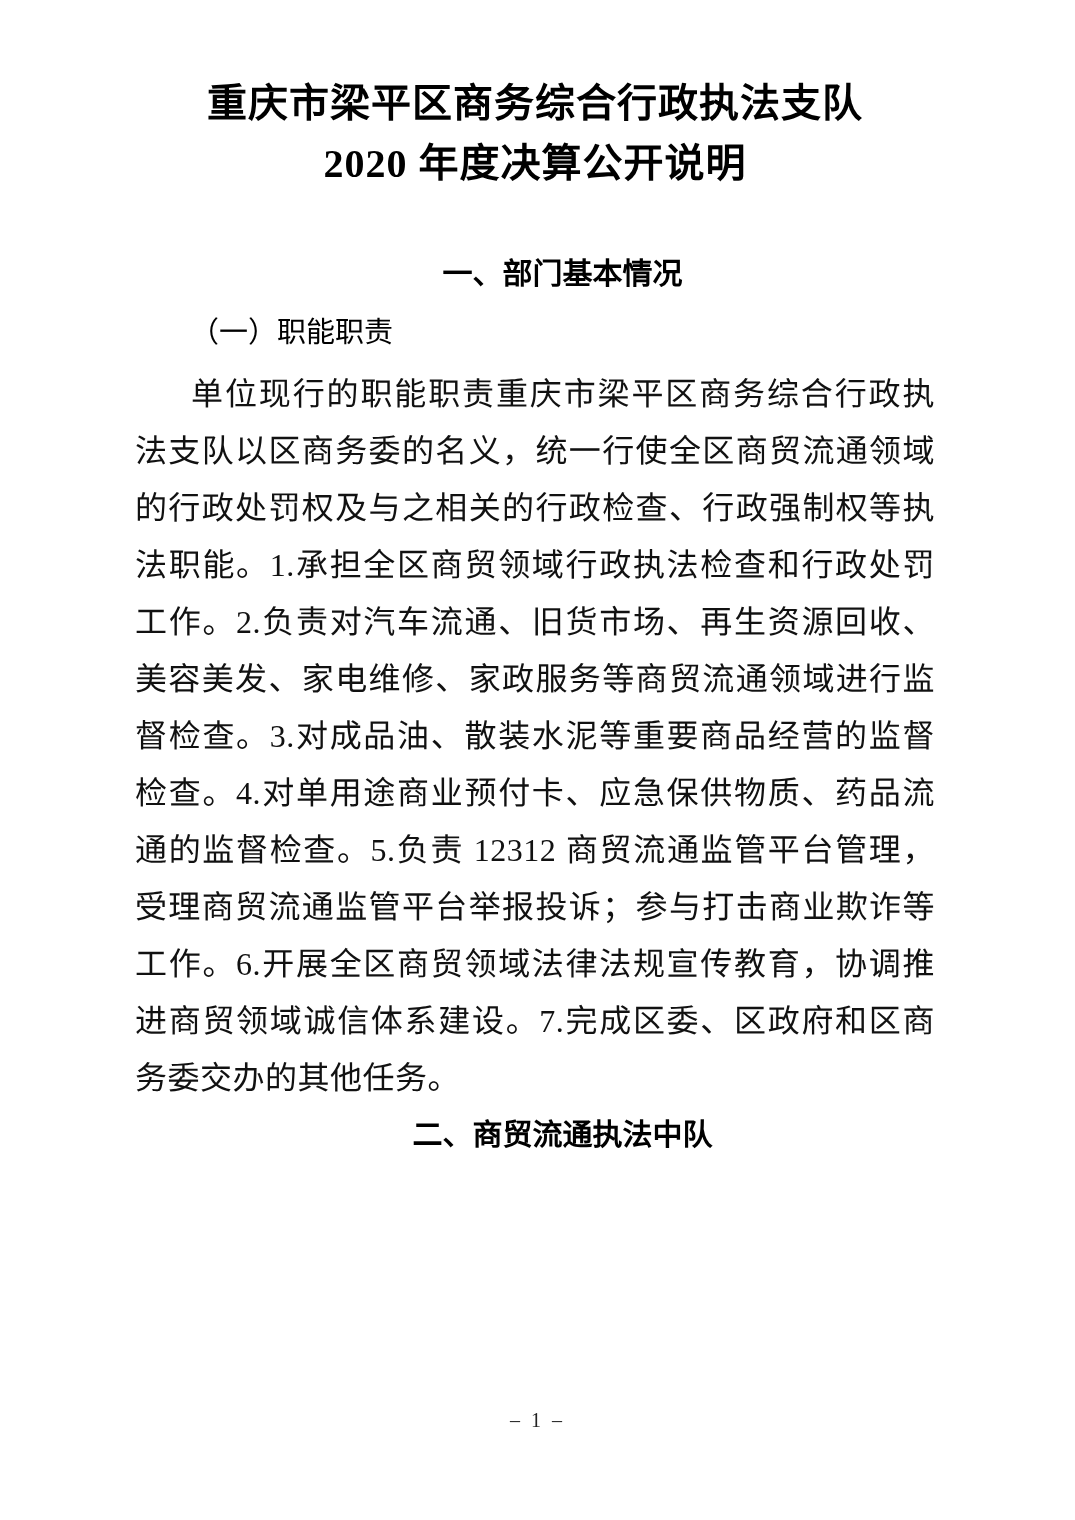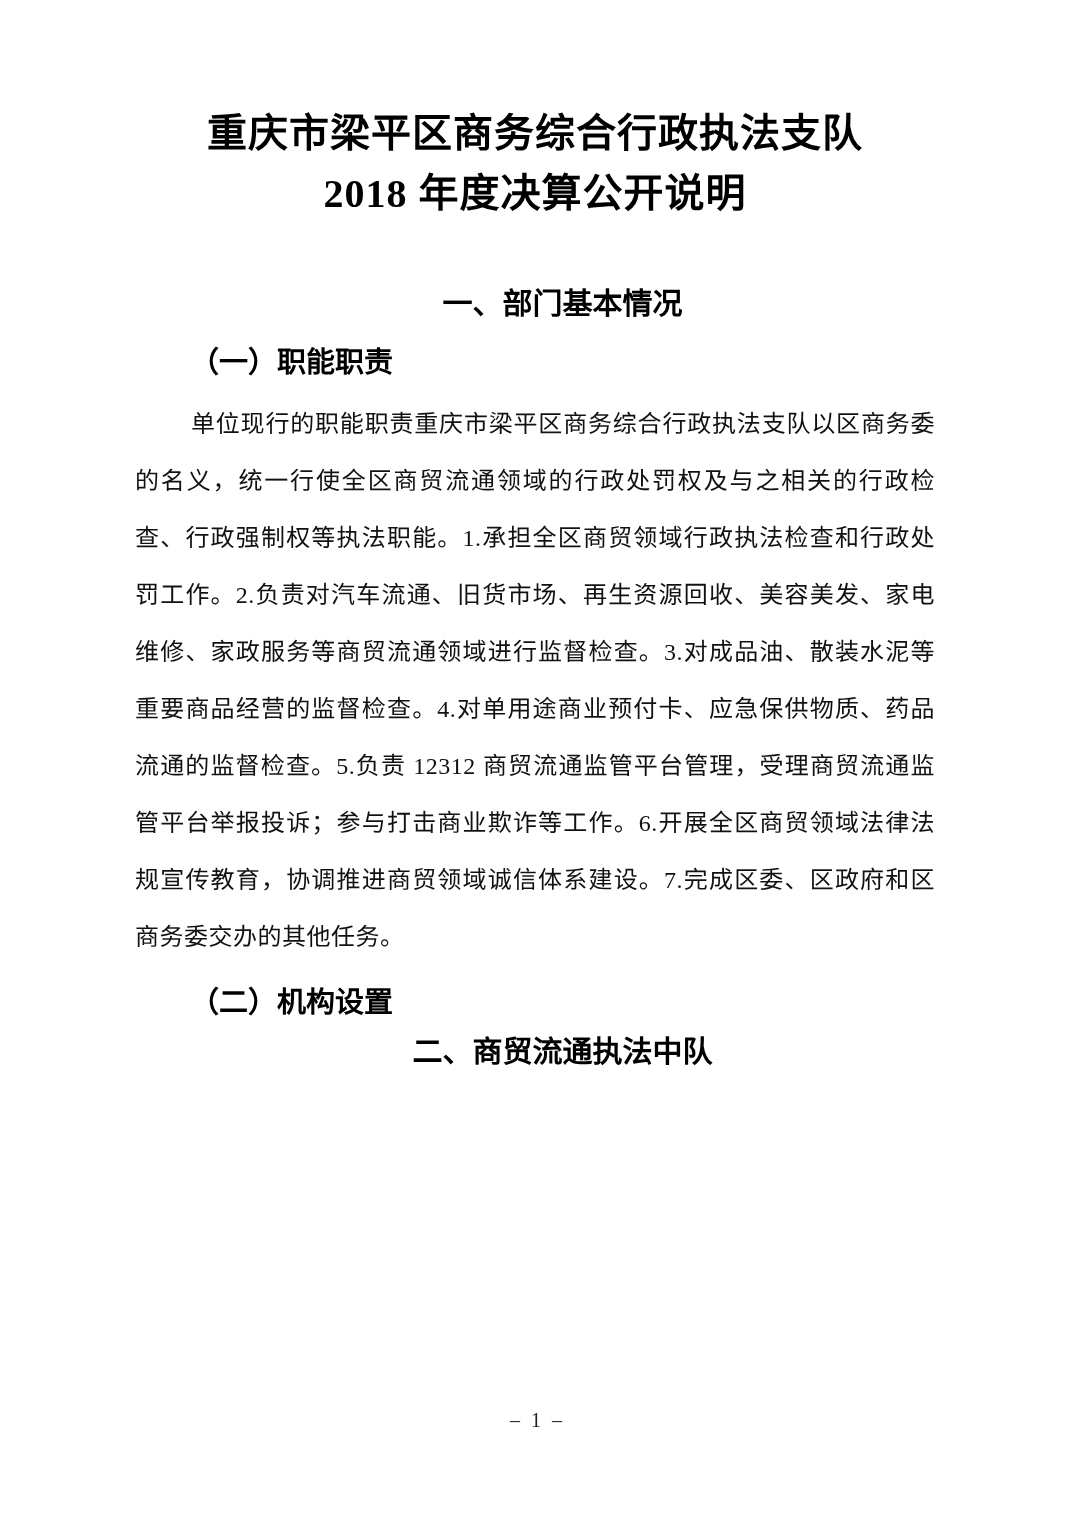--- a/index.html
+++ b/index.html
@@ -7,21 +7,21 @@
     padding: 0;
     background: #ffffff;
   }
   .page {
     position: relative;
     width: 1075px;
     height: 1520px;
     margin: 0 auto;
     background: #ffffff;
     box-sizing: border-box;
-    padding: 104px 140px 0 135px;
+    padding: 74px 140px 0 135px;
     overflow: hidden;
     color: #000000;
     font-family: "Liberation Serif", "DejaVu Serif", serif;
   }
   .doc-title {
     text-align: center;
     font-weight: 700;
     font-size: 40px;
     line-height: 60px;
     letter-spacing: 1px;
@@ -35,29 +35,29 @@
     margin: 58px 0 0 0;
     text-indent: 55px;
     color: #000000;
     text-align: center;
   }
   .heading-black.second {
     margin-top: 6px;
   }
   .heading-kai {
     font-family: "Liberation Serif", "DejaVu Serif", serif;
-    font-weight: 700;
+    font-weight: 400;
     font-size: 29px;
     line-height: 44px;
     margin: 14px 0 0 0;
     text-indent: 55px;
     color: #000000;
   }
   .body-para {
-    font-size: 24px;
+    font-size: 32px;
     line-height: 57px;
     text-align: justify;
     text-indent: 56px;
     margin: 12px 0 0 0;
     color: #111111;
     letter-spacing: 0.5px;
   }
   .body-para.tight {
     margin-top: 4px;
   }
@@ -72,29 +72,28 @@
     color: #222222;
   }
 </style>
 </head>
 <body>
 
 <div class="page">
 
   <div class="doc-title">
     <div>重庆市梁平区商务综合行政执法支队</div>
-    <div>2018 年度决算公开说明</div>
+    <div>2020 年度决算公开说明</div>
   </div>
 
   <div class="heading-black">一、部门基本情况</div>
 
   <div class="heading-kai">（一）职能职责</div>
 
   <div class="body-para">单位现行的职能职责重庆市梁平区商务综合行政执法支队以区商务委的名义，统一行使全区商贸流通领域的行政处罚权及与之相关的行政检查、行政强制权等执法职能。1.承担全区商贸领域行政执法检查和行政处罚工作。2.负责对汽车流通、旧货市场、再生资源回收、美容美发、家电维修、家政服务等商贸流通领域进行监督检查。3.对成品油、散装水泥等重要商品经营的监督检查。4.对单用途商业预付卡、应急保供物质、药品流通的监督检查。5.负责 12312 商贸流通监管平台管理，受理商贸流通监管平台举报投诉；参与打击商业欺诈等工作。6.开展全区商贸领域法律法规宣传教育，协调推进商贸领域诚信体系建设。7.完成区委、区政府和区商务委交办的其他任务。</div>
 
-  <div class="heading-kai">（二）机构设置</div>
 
 
   <div class="heading-black second">二、商贸流通执法中队</div>
 
   <div class="page-footer">– 1 –</div>
 
 </div>
 
 </body></html>

